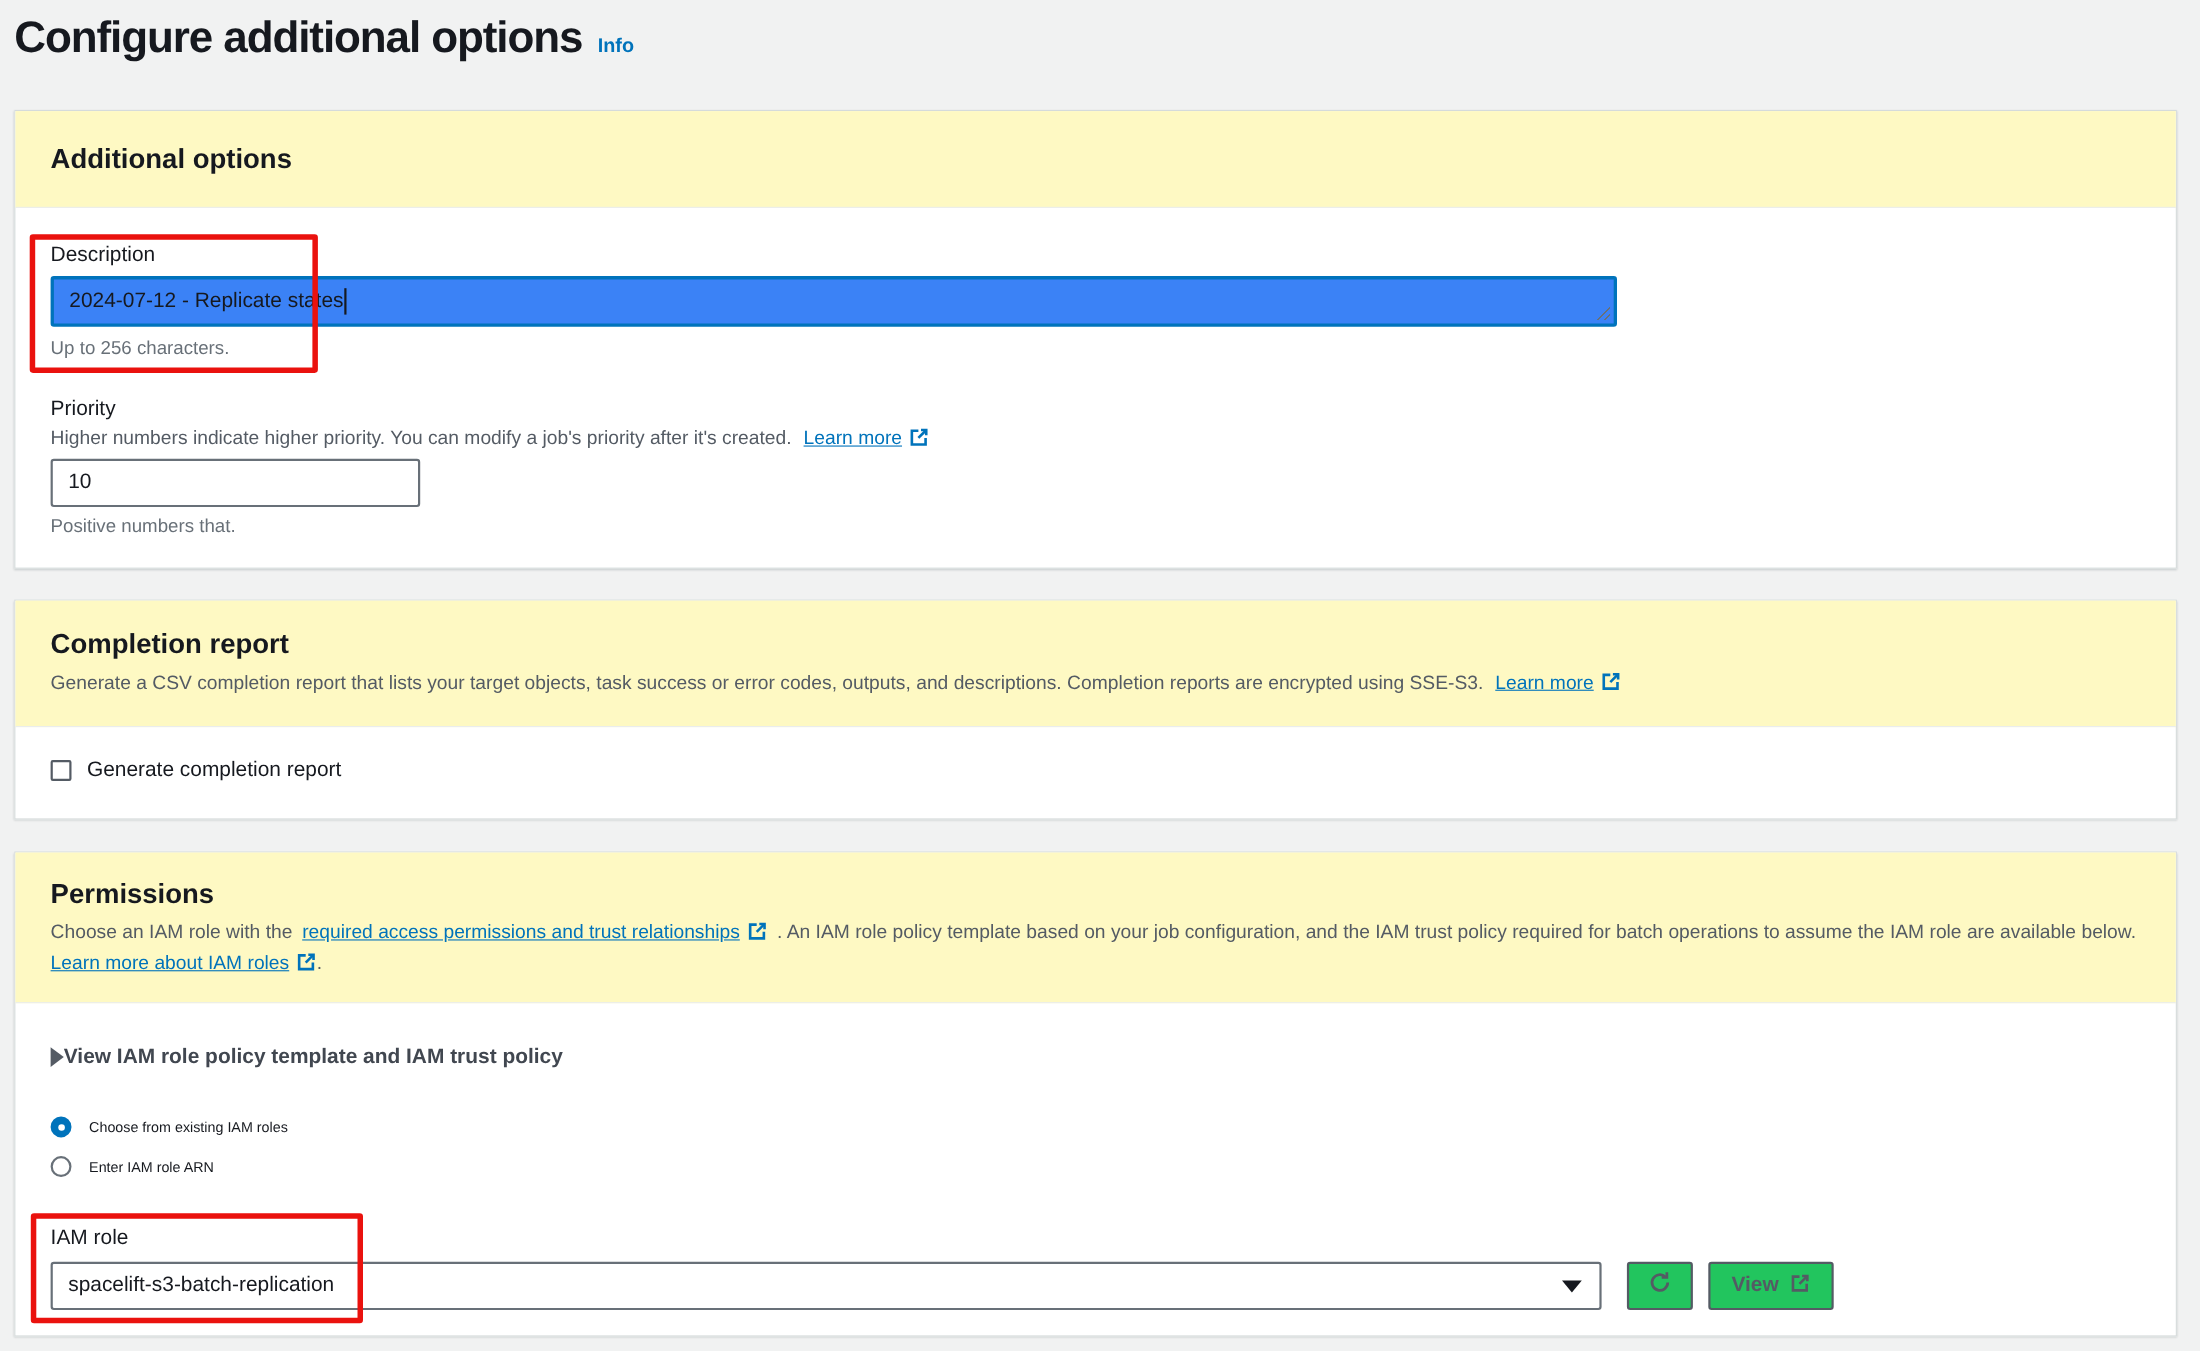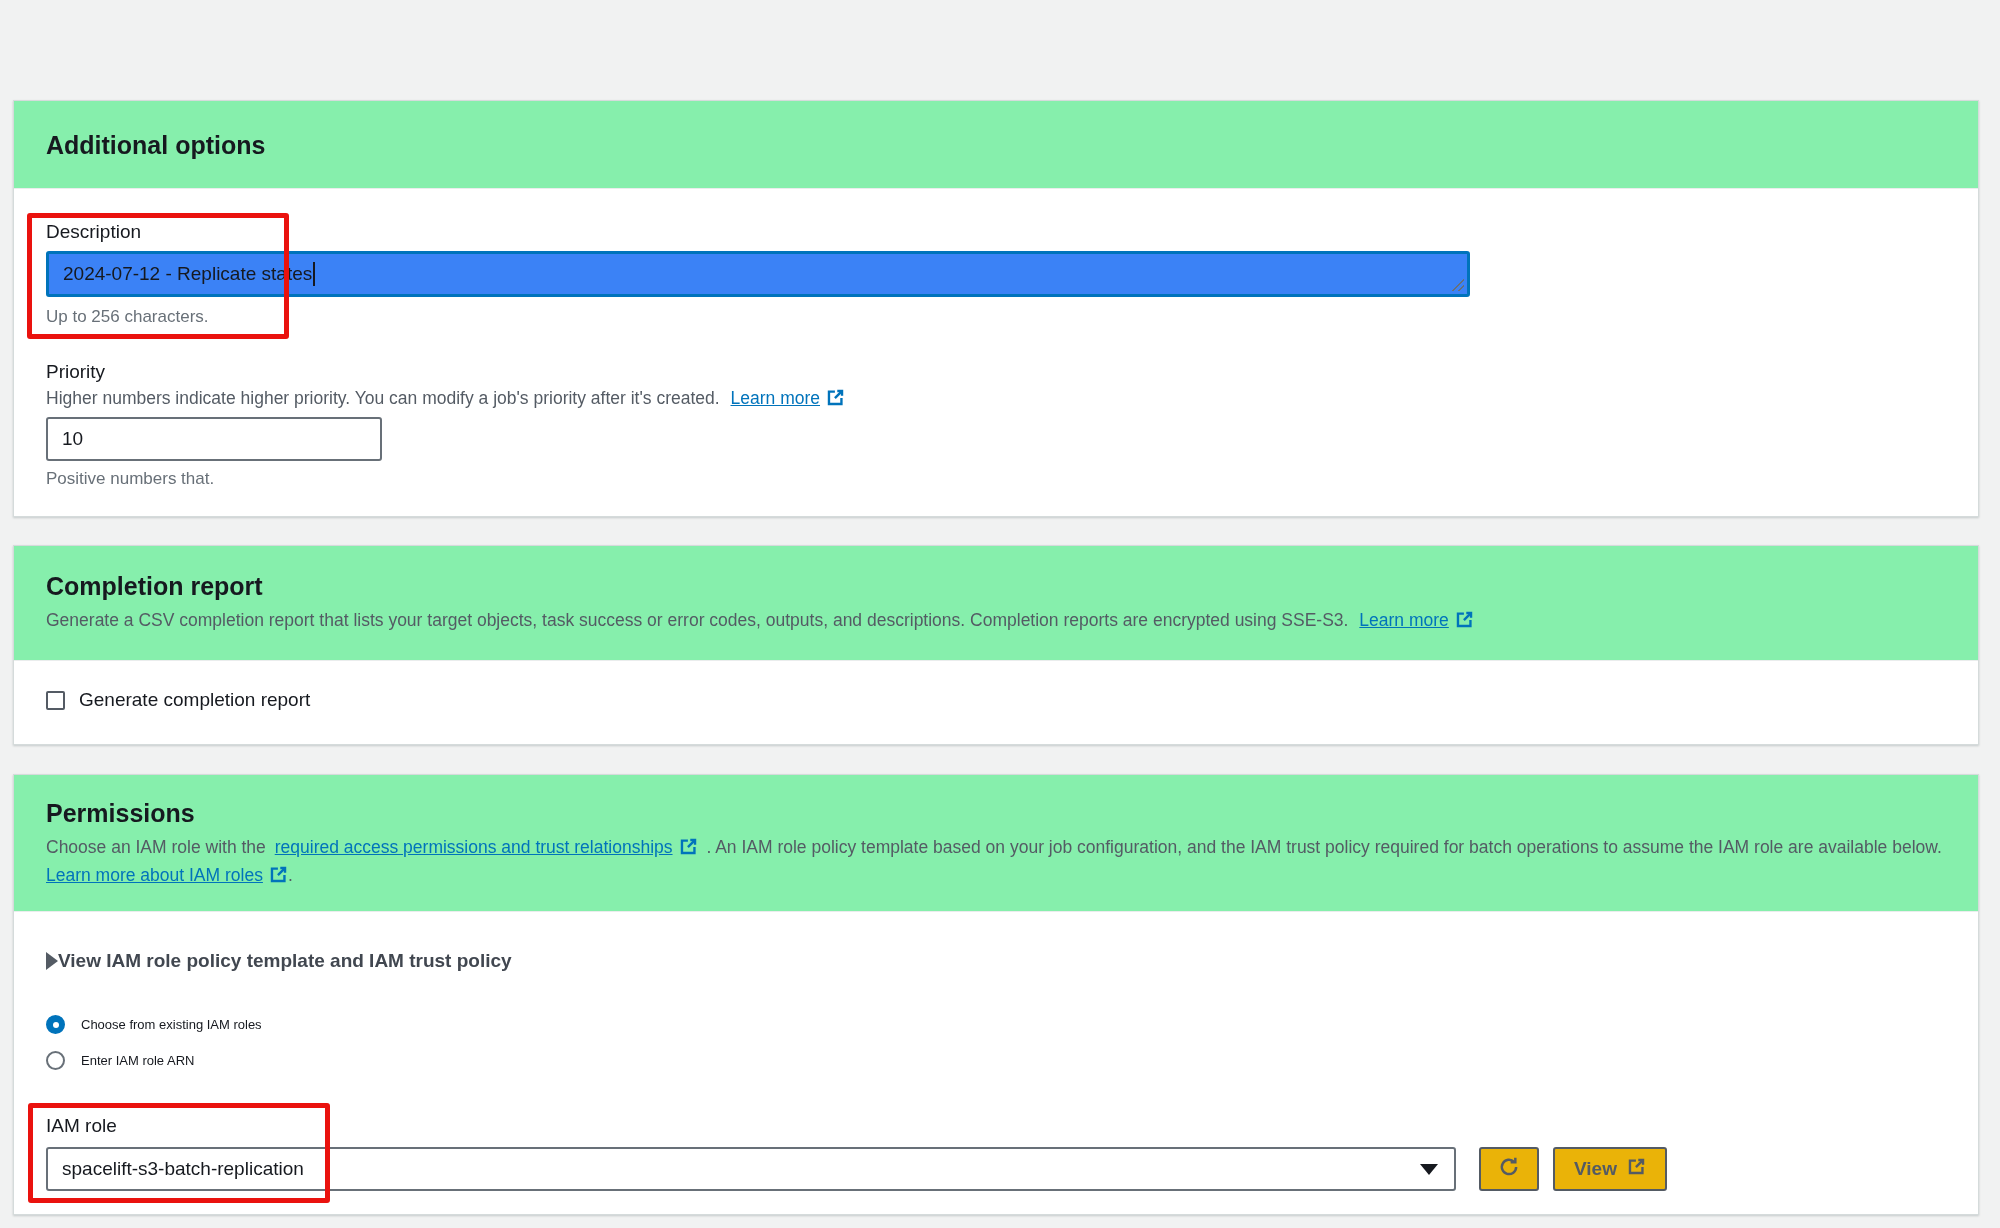--- a/index.html
+++ b/index.html
@@ -19,21 +19,21 @@
   .info-link { font-size:18px; font-weight:700; color:#0073bb; text-decoration:none; cursor:pointer; }
 
   
   .card {
     position:absolute; left:13px; width:1966px;
     background:#ffffff;
     border:1px solid #d5dbdb;
     box-shadow:0 1px 2px 0 rgba(0,28,36,.18);
     border-radius:0;
   }
-  .card-header { position:relative; background:#86efac; border-bottom:1px solid #eaeded; width:100%; }
+  .card-header { position:relative; background:#fef9c3; border-bottom:1px solid #eaeded; width:100%; }
   .card-body { position:relative; width:100%; }
   .card h2 { position:absolute; left:32px; font-size:25px; font-weight:700; color:#16191f; }
 
   .field-label { position:absolute; left:32px; font-size:19px; color:#16191f; }
   .helper { position:absolute; left:32px; font-size:17px; color:#687078; }
   .desc { position:absolute; left:32px; font-size:17.5px; color:#545b64; white-space:nowrap; }
   .link { color:#0073bb; text-decoration:underline; cursor:pointer; }
   .ext-icon { display:inline-block; vertical-align:-3px; margin-left:6px; color:#0073bb; }
   .ext-icon svg { display:inline-block; }
 
@@ -81,37 +81,41 @@
   
   .select-box {
     position:absolute; background:#fff;
     border:2px solid #687078; border-radius:3px;
     font-size:19px; color:#16191f;
     display:flex; align-items:center; padding:0 14px; cursor:pointer;
   }
   .select-arrow { position:absolute; right:16px; top:50%; margin-top:-5px; width:0; height:0;
     border-left:9px solid transparent; border-right:9px solid transparent; border-top:11px solid #16191f; }
   .btn {
-    position:absolute; background:#eab308; border:2px solid #545b64; border-radius:3px;
+    position:absolute; background:#22c55e; border:2px solid #545b64; border-radius:3px;
     display:flex; align-items:center; justify-content:center; gap:10px;
     font-size:19px; font-weight:700; color:#545b64; cursor:pointer;
   }
   .btn .ext-icon { color:#545b64; margin-left:0; }
 
   
   .annotation {
     position:absolute; border:5px solid #ea120e; border-radius:3px;
     pointer-events:none; z-index:20; background:transparent;
   }
 </style>
 </head>
 <body>
 
 <div class="page">
 
+  <div class="page-header">
+    <h1>Configure additional options</h1>
+    <a class="info-link">Info</a>
+  </div>
 
   <section class="card" style="top:100px; height:417px;">
     <div class="card-header" style="height:88px;">
       <h2 style="top:30px;">Additional options</h2>
     </div>
     <div class="card-body" style="height:328px;">
       <div class="field-label" style="top:32px;">Description</div>
 
       <div class="textarea-box" style="top:62px; width:1424px; height:46px;">
         <span>2024-07-12 - Replicate states</span>

